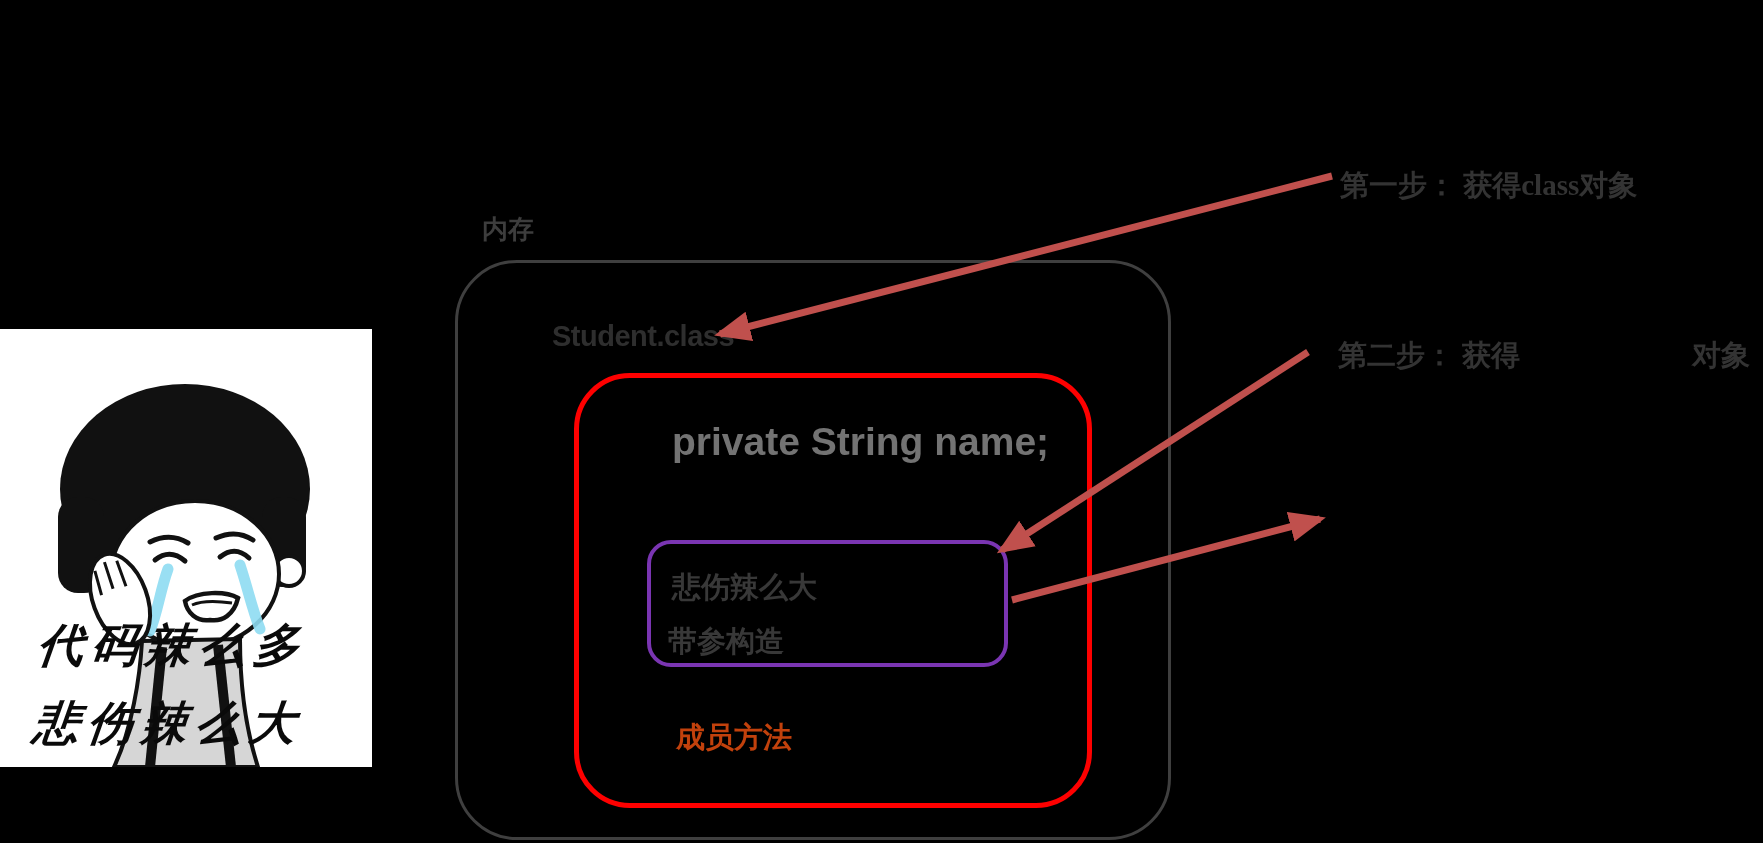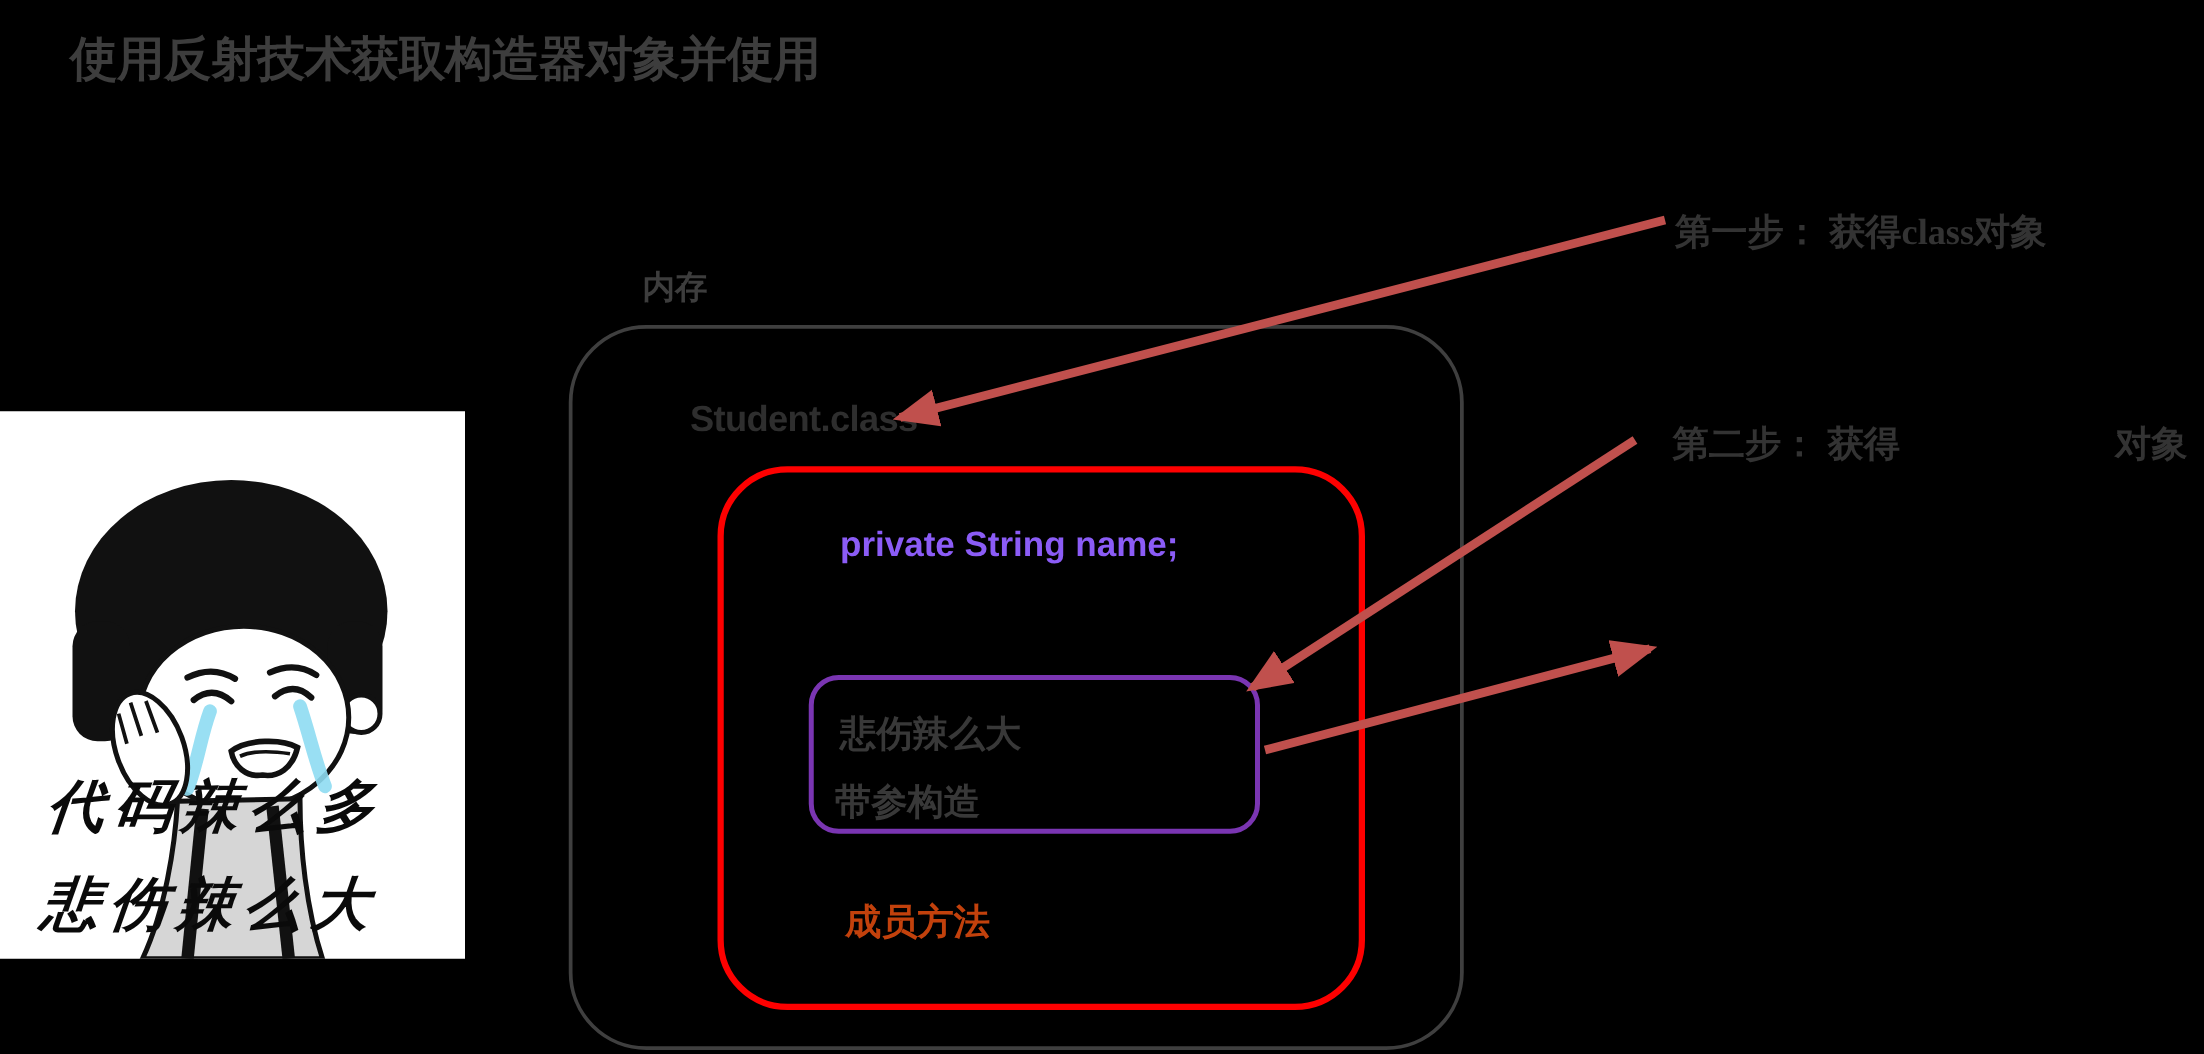--- a/index.html
+++ b/index.html
@@ -24,33 +24,33 @@
     font-family:"DejaVu Serif","Liberation Serif",serif;
     font-weight:bold;font-style:italic;
   }
   
   #memory-box{
     left:455px;top:260px;width:716px;height:580px;
     border:3px solid #3f3f3f;border-radius:62px;
     box-sizing:border-box;background:transparent;
   }
   #memory-label{
-    left:482px;top:212px;font-size:26px;font-weight:800;color:#3d3d3d;white-space:nowrap;margin-left:32px;
+    left:482px;top:212px;font-size:26px;font-weight:800;color:#3d3d3d;white-space:nowrap;
   }
   #class-name{
     left:552px;top:320px;font-size:29px;font-weight:800;letter-spacing:-0.5px;
     color:#2e2e2e;white-space:nowrap;
   }
   #class-box{
     left:574px;top:373px;width:518px;height:435px;
     border:5px solid #fe0000;border-radius:56px;
     box-sizing:border-box;
   }
   .member-text{
-    font-size:28px;font-weight:800;color:#8b5cf6;white-space:nowrap;
+    font-size:39px;font-weight:800;color:#737373;white-space:nowrap;
   }
   #field-1{left:672px;top:420px;}
   #field-2{left:672px;top:474px;}
   #constructor-box{
     left:647px;top:540px;width:361px;height:127px;
     border:4px solid #7a35b2;border-radius:24px;
     box-sizing:border-box;
   }
   .cons-text{font-size:29px;font-weight:800;color:#383838;white-space:nowrap;}
   #constructor-1{left:672px;top:568px;}
@@ -65,21 +65,20 @@
   #step2-label .gap{display:inline-block;width:172px;}
   #step3-label{left:1335px;top:500px;}
   
   #arrows{left:0;top:0;width:1763px;height:843px;pointer-events:none;}
 </style>
 </head>
 <body>
 
 <div id="slide">
 
-  <div id="title" class="abs">使用反射技术获取构造器对象并使用</div>
 
   <div id="meme" class="abs">
     <svg width="372" height="438" viewBox="0 0 372 438">
 
       <ellipse cx="185" cy="160" rx="125" ry="105" fill="#111"></ellipse>
       <rect x="58" y="168" width="46" height="96" rx="20" fill="#111"></rect>
       <rect x="262" y="168" width="44" height="90" rx="20" fill="#111"></rect>
 
       <circle cx="289" cy="242" r="15" fill="#fff" stroke="#111" stroke-width="4"></circle>
 

